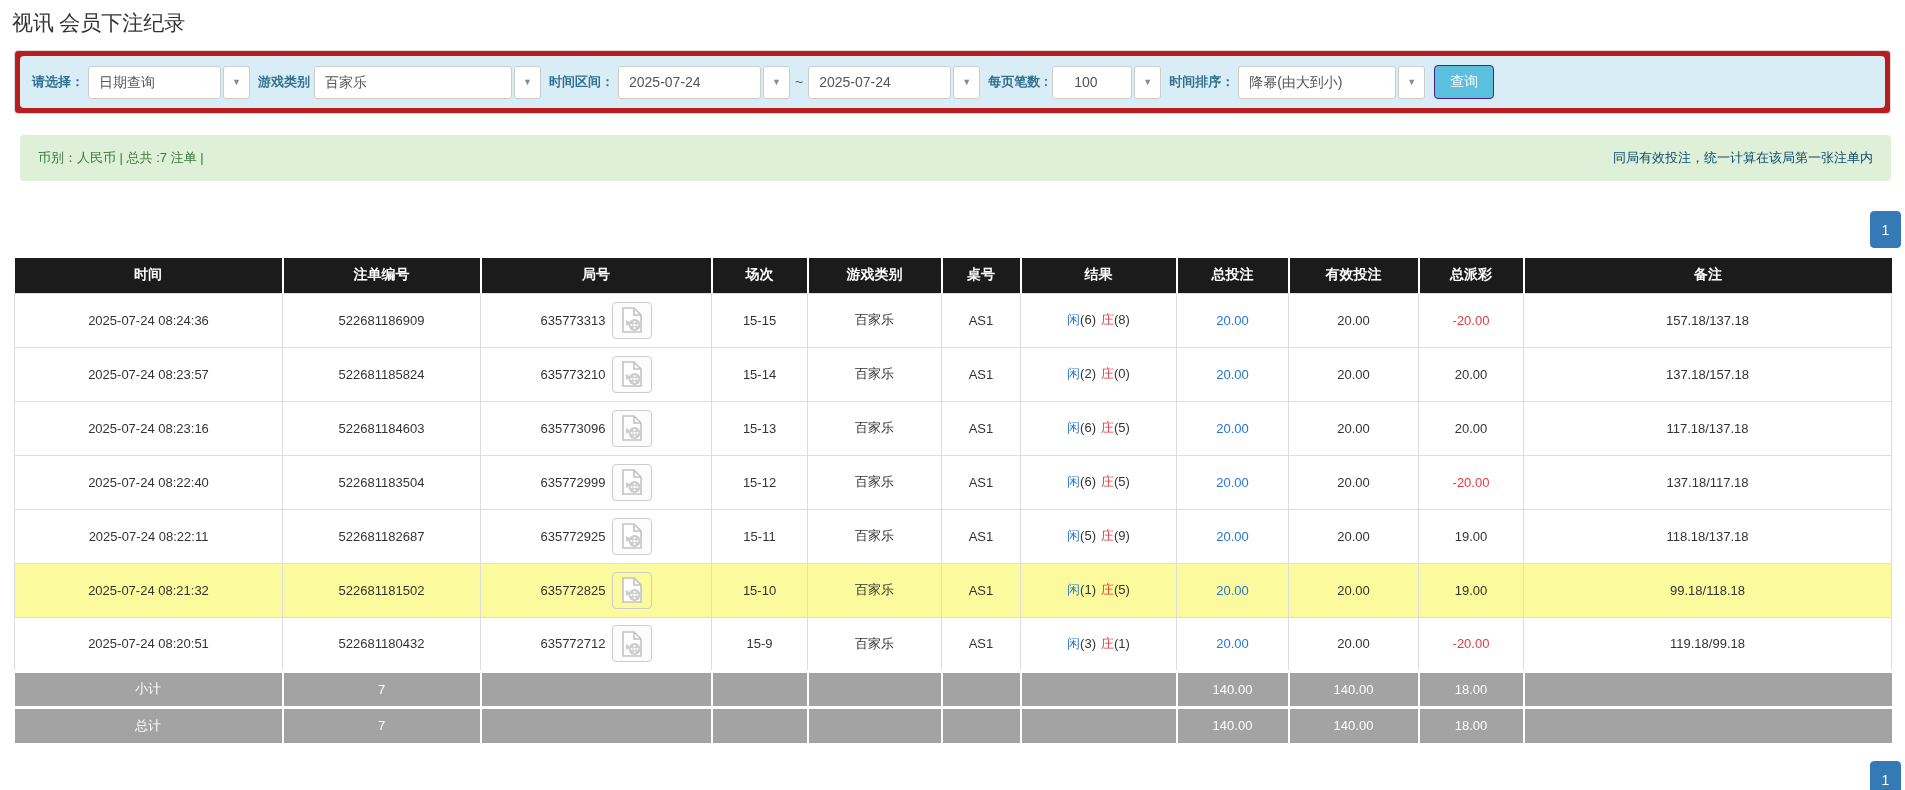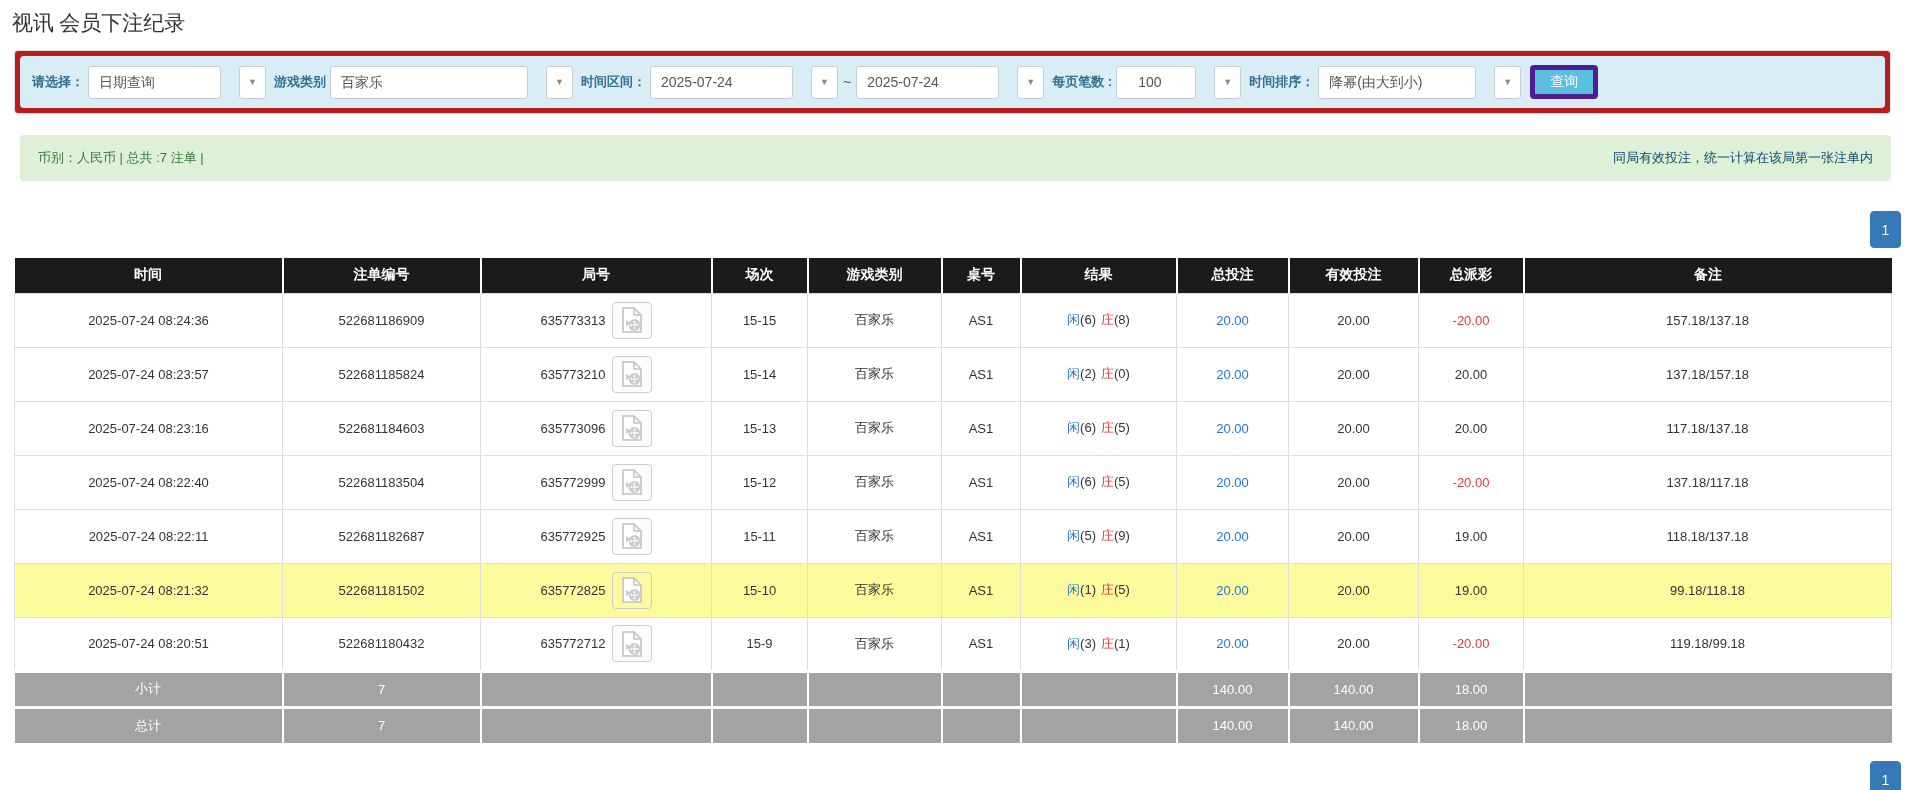--- a/index.html
+++ b/index.html
@@ -22,40 +22,40 @@
     background:#b91c1c; padding:5px;
   }
   .filter-inner {
     background:#d9edf7; border-radius:4px;
     padding:9px 10px; display:flex; align-items:center;
   }
   .f-label {
     color:#31708f; font-weight:bold; font-size:13px;
     white-space:nowrap; margin:0 4px 0 8px;
   }
-  .combo { display:flex; align-items:center; cursor:pointer;gap:16px; }
+  .combo { display:flex; align-items:center; cursor:pointer; }
   .combo-text {
     background:#fff; border:1px solid #ccc; border-radius:3px;
     height:33px; line-height:31px; padding:0 10px;
     font-size:14px; color:#555; white-space:nowrap; overflow:hidden;
   }
   .combo-arrow {
     background:#fff; border:1px solid #ccc; border-radius:3px;
     width:27px; height:33px; margin-left:2px;
     display:flex; align-items:center; justify-content:center;
     color:#8a8a8a; font-size:9px;
   }
   .w-select { width:133px; }
   .w-game   { width:198px; }
   .w-date   { width:143px; }
   .w-size   { width:80px;padding-left:21px;  }
   .w-sort   { width:158px; }
   .tilde { margin:0 5px; color:#555; font-size:14px; }
   .btn-query {
-    background:#5bc0de; border:5px solid #4c1d95; color:#fff;
+    background:#5bc0de; border:1px solid #4c1d95; color:#fff;
     font-size:14px; height:34px; padding:0 15px; border-radius:4px;
     margin-left:9px; cursor:pointer;
     font-family:"Liberation Sans","DejaVu Sans",sans-serif;
   }
   
   .summary-bar {
     margin:21px 14px 0 20px;
     background:#dff0d8; border-radius:4px;
     padding:14px 18px;
     display:flex; justify-content:space-between; align-items:center;

